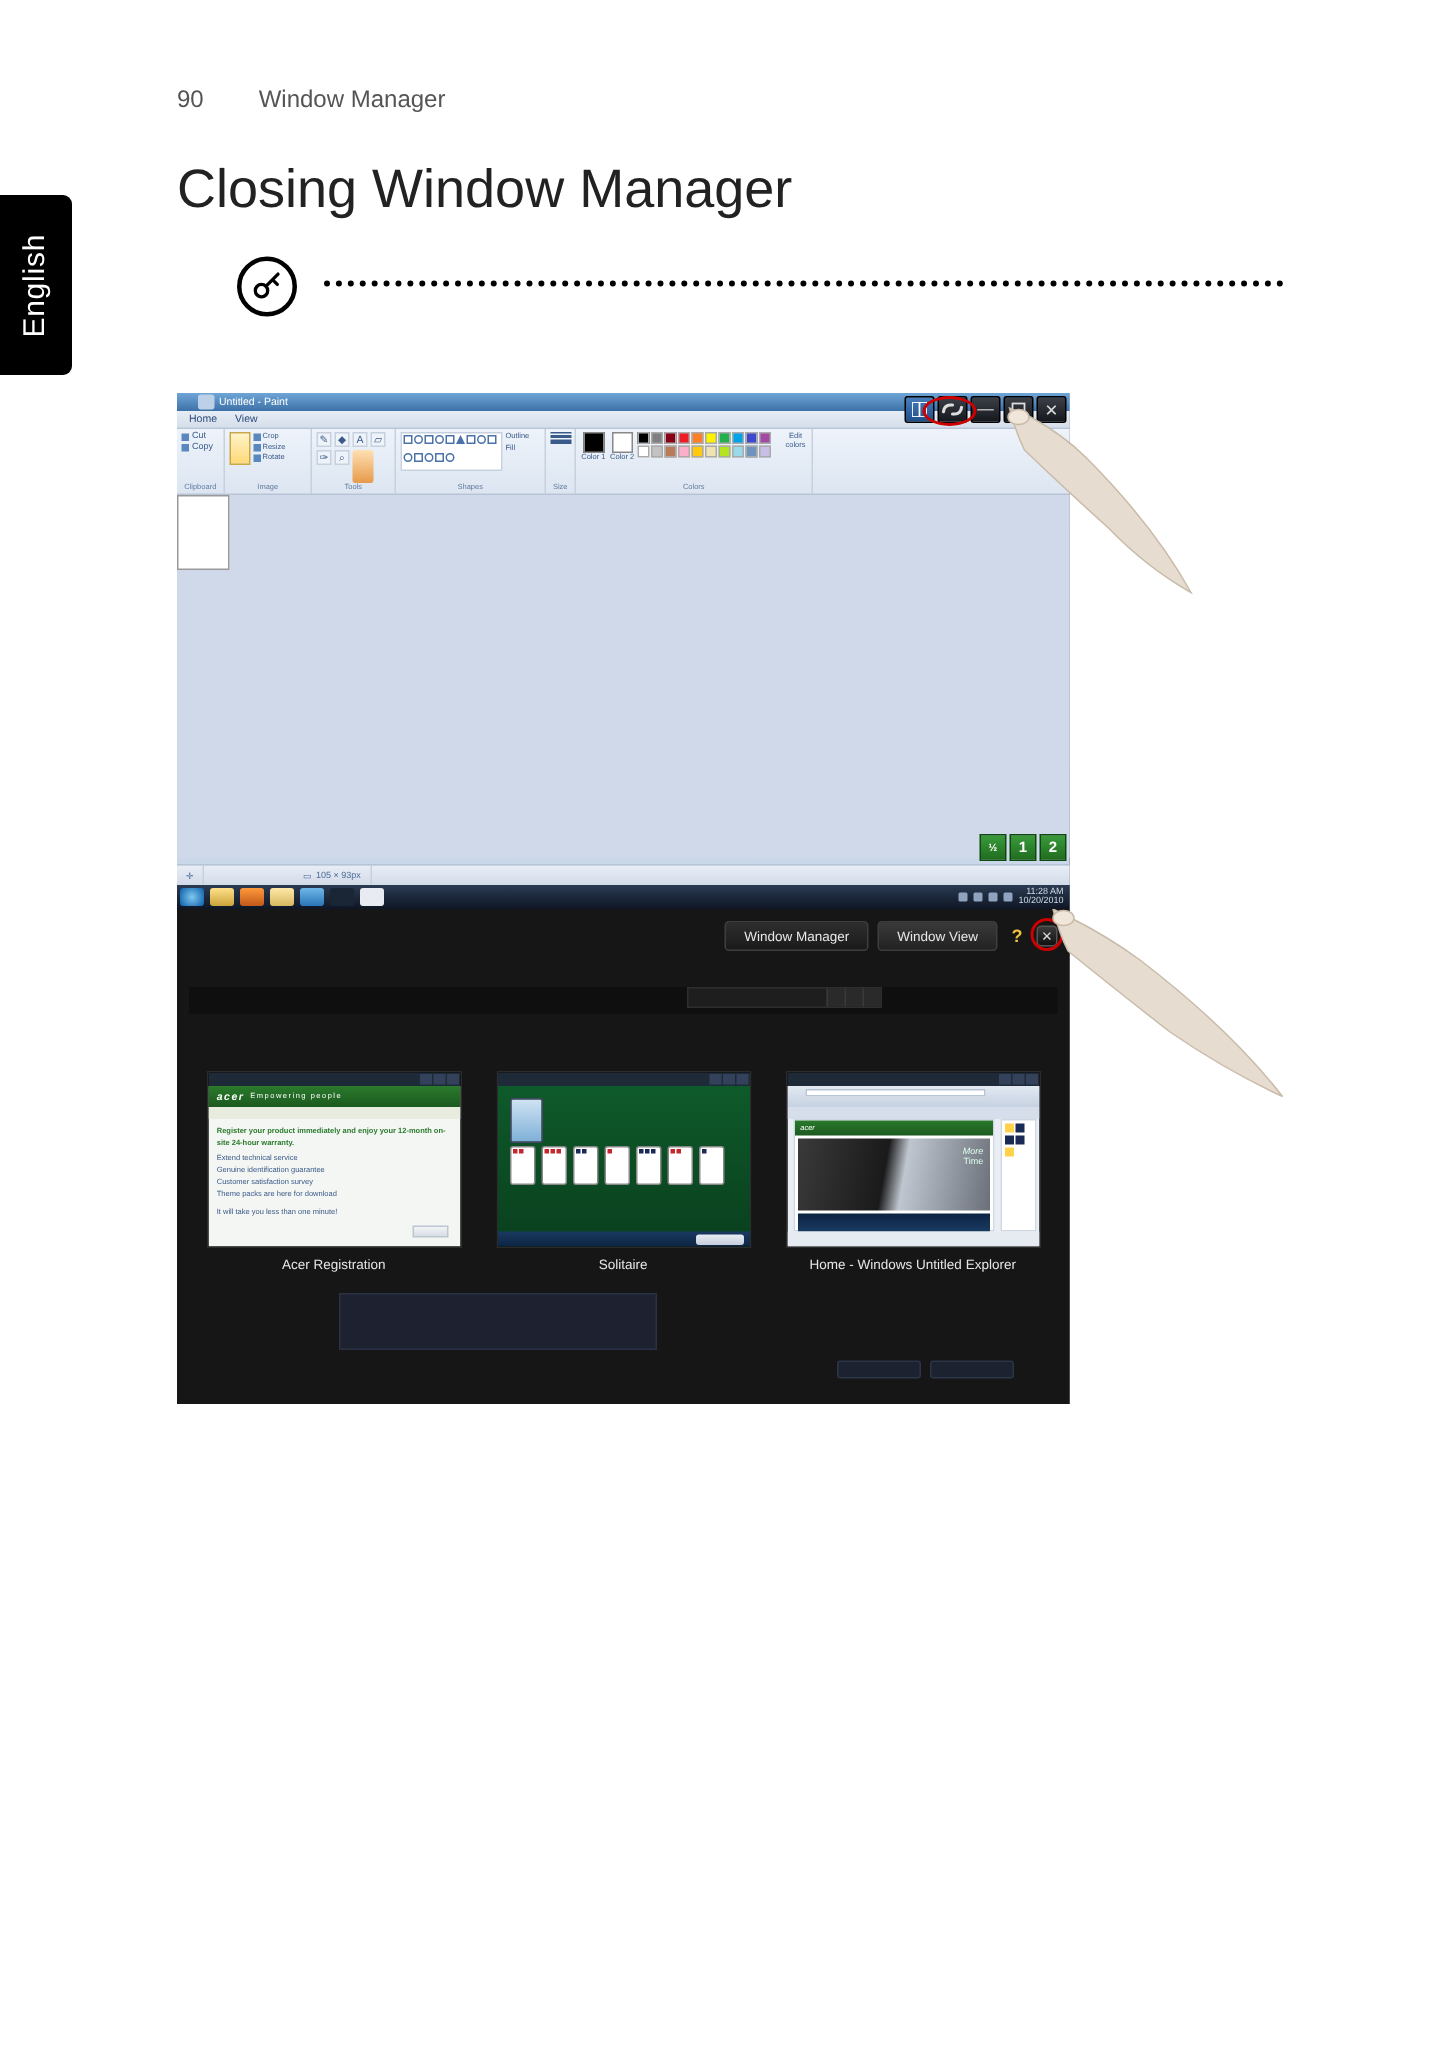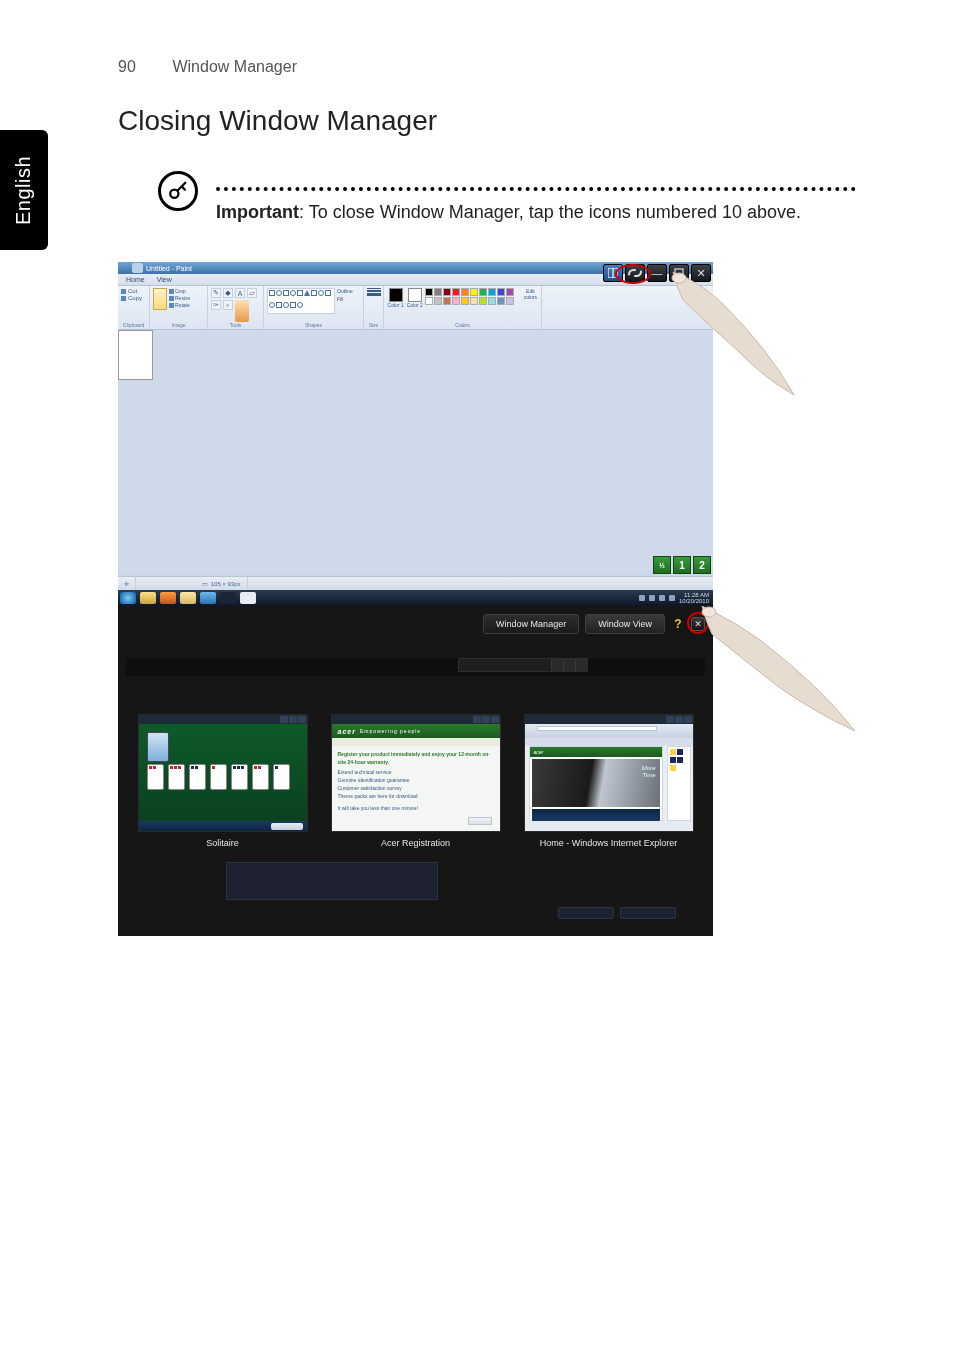--- a/index.html
+++ b/index.html
@@ -36,21 +36,21 @@
     width: 760px;
     font-size: 16px;
     color: #555;
   }
   .page-number { display: inline-block; width: 50px; }
   .section-name { display: inline-block; }
   .main-heading {
     position: absolute;
     top: 105px;
     left: 118px;
-    font-size: 28px;
+    font-size: 36px;
     font-weight: 400;
     color: #222;
   }
   .note-block {
     position: absolute;
     top: 165px;
     left: 158px;
     width: 700px;
   }
   .key-icon {
@@ -381,23 +381,20 @@
 
 <div class="note-block">
   <div class="key-icon">
     <svg viewBox="0 0 24 24" fill="none" stroke="#000" stroke-width="2.4" stroke-linecap="round" stroke-linejoin="round">
       <circle cx="8" cy="15" r="4.5"></circle>
       <path d="M11.5 11.5 L20 3"></path>
       <path d="M16.5 7.5 L19.5 10.5"></path>
     </svg>
   </div>
   <div class="dashed-line"></div>
-  <div class="note-text">
-    <b>Important</b><span>: To close Window Manager, tap the icons numbered 10 above.</span>
-  </div>
 </div>
 
 <div class="screenshot-frame">
 
   <div class="upper-app">
     <div class="dropdown-btn"></div>
     <div class="titlebar">
       <span>Untitled - Paint</span>
     </div>
     <div class="tabs-row">
@@ -603,67 +600,20 @@
 
     <div class="thumbs">
 
       <div class="thumb">
         <div class="thumb-card">
           <div class="thumb-tbar">
             <div class="thumb-wbtn"></div>
             <div class="thumb-wbtn"></div>
             <div class="thumb-wbtn"></div>
           </div>
-          <div class="sol-body">
-            <div class="sol-deck"></div>
-            <div class="sol-slots">
-              <div class="sol-card">
-                  <i class="pip-r"></i>
-                  <i class="pip-r"></i>
-                </div>
-              <div class="sol-card">
-                  <i class="pip-r"></i>
-                  <i class="pip-r"></i>
-                  <i class="pip-r"></i>
-                </div>
-              <div class="sol-card">
-                  <i class="pip-b"></i>
-                  <i class="pip-b"></i>
-                </div>
-              <div class="sol-card">
-                  <i class="pip-r"></i>
-                </div>
-              <div class="sol-card">
-                  <i class="pip-b"></i>
-                  <i class="pip-b"></i>
-                  <i class="pip-b"></i>
-                </div>
-              <div class="sol-card">
-                  <i class="pip-r"></i>
-                  <i class="pip-r"></i>
-                </div>
-              <div class="sol-card">
-                  <i class="pip-b"></i>
-                </div>
-            </div>
-            <div class="sol-status">
-              <div class="sol-btn"></div>
-            </div>
-          </div>
-        </div>
-        <div class="thumb-title">Solitaire</div>
-      </div>
-
-      <div class="thumb">
-        <div class="thumb-card">
-          <div class="thumb-tbar">
-            <div class="thumb-wbtn"></div>
-            <div class="thumb-wbtn"></div>
-            <div class="thumb-wbtn"></div>
-          </div>
           <div class="reg-body">
             <div class="reg-banner">
               <span>
                   <b>acer</b> 
                   <span style="font-size:5px;font-style:normal">Empowering people</span>
                 </span>
             </div>
             <div class="reg-sub"></div>
             <div class="reg-text">
               <b>Register your product immediately and enjoy your 12-month on-site 24-hour warranty.</b>
@@ -679,20 +629,67 @@
         <div class="thumb-title">Acer Registration</div>
       </div>
 
       <div class="thumb">
         <div class="thumb-card">
           <div class="thumb-tbar">
             <div class="thumb-wbtn"></div>
             <div class="thumb-wbtn"></div>
             <div class="thumb-wbtn"></div>
           </div>
+          <div class="sol-body">
+            <div class="sol-deck"></div>
+            <div class="sol-slots">
+              <div class="sol-card">
+                  <i class="pip-r"></i>
+                  <i class="pip-r"></i>
+                </div>
+              <div class="sol-card">
+                  <i class="pip-r"></i>
+                  <i class="pip-r"></i>
+                  <i class="pip-r"></i>
+                </div>
+              <div class="sol-card">
+                  <i class="pip-b"></i>
+                  <i class="pip-b"></i>
+                </div>
+              <div class="sol-card">
+                  <i class="pip-r"></i>
+                </div>
+              <div class="sol-card">
+                  <i class="pip-b"></i>
+                  <i class="pip-b"></i>
+                  <i class="pip-b"></i>
+                </div>
+              <div class="sol-card">
+                  <i class="pip-r"></i>
+                  <i class="pip-r"></i>
+                </div>
+              <div class="sol-card">
+                  <i class="pip-b"></i>
+                </div>
+            </div>
+            <div class="sol-status">
+              <div class="sol-btn"></div>
+            </div>
+          </div>
+        </div>
+        <div class="thumb-title">Solitaire</div>
+      </div>
+
+      <div class="thumb">
+        <div class="thumb-card">
+          <div class="thumb-tbar">
+            <div class="thumb-wbtn"></div>
+            <div class="thumb-wbtn"></div>
+            <div class="thumb-wbtn"></div>
+          </div>
           <div class="ie-body">
             <div class="ie-chrome">
               <div class="ie-addr"></div>
             </div>
             <div class="ie-tabs"></div>
             <div class="ie-content">
               <div class="ie-banner">
                   <span>acer</span>
                 </div>
               <div class="ie-hero">
@@ -712,21 +709,21 @@
                   <i class="b"></i>
                   <i class="b"></i>
                 </div>
               <div class="ie-side-item">
                   <i class="a"></i>
                 </div>
             </div>
             <div class="ie-status"></div>
           </div>
         </div>
-        <div class="thumb-title">Home - Windows Internet Explorer</div>
+        <div class="thumb-title">Home - Windows Untitled Explorer</div>
       </div>
     </div>
 
     <div class="dim-box">
       <div class="dim-box-title">&nbsp;</div>
       <div class="dim-box-body">&nbsp;<br>&nbsp;<br>&nbsp;</div>
     </div>
     <div class="dim-bar">
       <div class="dim-bar-btn"></div>
       <div class="dim-bar-btn"></div>

